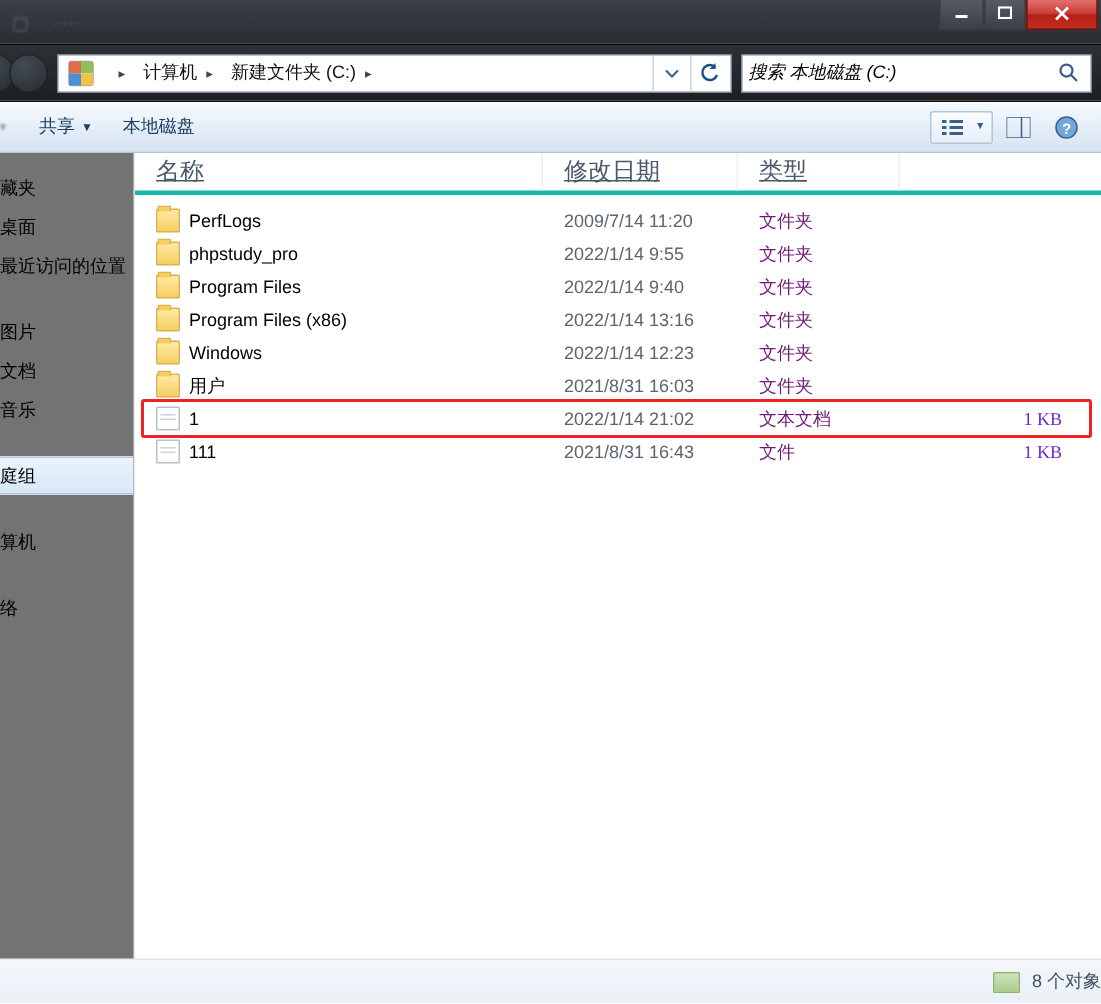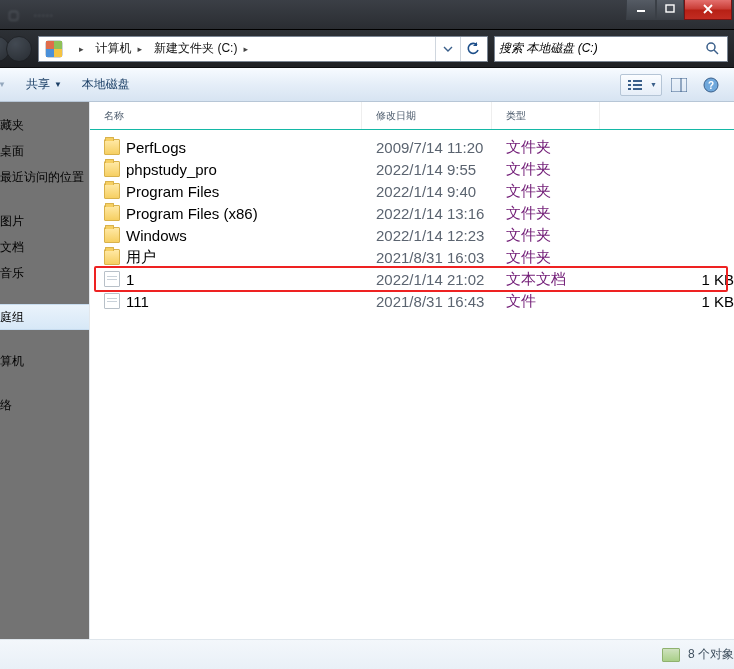--- a/index.html
+++ b/index.html
@@ -38,34 +38,34 @@
   .toolbar .ricon.split::after { content: "▼"; position: absolute; right: 4px; font-size: 7px; color: #3a5f8a; }
 
   
   .main { display: flex; height: 537px; }
   .nav { width: 90px; border-right: 1px solid #e3e7eb; background: #737373; padding-top: 10px; overflow: hidden; }
   .nav .grp { margin-bottom: 18px; }
   .nav .item { height: 26px; display: flex; align-items: center; padding-left: 0; color: #000; white-space: nowrap; }
   .nav .item.sel { background: linear-gradient(to bottom, #eaf3fb, #d7e8f7); border-top: 1px solid #c7dcef; border-bottom: 1px solid #c7dcef; }
 
   .listwrap { flex: 1; display: flex; flex-direction: column; }
-  .cols { height: 28px; display: flex; align-items: center; border-bottom: 1px solid #14b8a6; color: #4b5a6b; font-size: 10px; }
+  .cols { height: 28px; display: flex; align-items: center; border-bottom: 3px solid #14b8a6; color: #4b5a6b; font-size: 16px; text-decoration: underline; }
   .cols .col { padding-left: 14px; border-right: 1px solid #eee; height: 100%; display: flex; align-items: center; }
   .c-name { width: 272px; }
   .c-date { width: 130px; }
   .c-type { width: 108px; }
   .c-size { flex: 1; }
 
   .rows { flex: 1; position: relative; padding-top: 6px; }
-  .row { height: 22px; display: flex; align-items: center; font-size: 15px; color: #000; }
+  .row { height: 22px; display: flex; align-items: center; font-size: 12px; color: #000; }
   .row .cell { padding-left: 14px; }
   .row .c-name { width: 272px; display: flex; align-items: center; gap: 6px; }
   .row .c-date { width: 130px; color: #5b6470; }
   .row .c-type { width: 108px; color: #701a75; }
-  .row .c-size { flex: 1; text-align: right; color: #000000; }
+  .row .c-size { flex: 1; text-align: right; padding-right: 26px; color: #6d28d9; font-family: Liberation Serif, serif; }
   .icn { width: 16px; height: 16px; flex: 0 0 16px; }
   .icn.folder { background: linear-gradient(to bottom, #ffe9a6, #f6cf62); border: 1px solid #d9b24b; border-radius: 1px; position: relative; }
   .icn.folder::before { content: ""; position: absolute; top: -3px; left: 0; width: 7px; height: 3px; background: #f6cf62; border: 1px solid #d9b24b; border-bottom: none; border-radius: 1px 1px 0 0; }
   .icn.file { background: #fff; border: 1px solid #b8c0c8; border-radius: 1px; position: relative; }
   .icn.file::before, .icn.file::after { content: ""; position: absolute; left: 2px; right: 2px; height: 1px; background: #c9d1d9; }
   .icn.file::before { top: 4px; }
   .icn.file::after { top: 7px; }
 
   .hl { position: absolute; left: 4px; right: 6px; border: 2px solid #e22; border-radius: 2px; height: 26px; pointer-events: none; }
 

